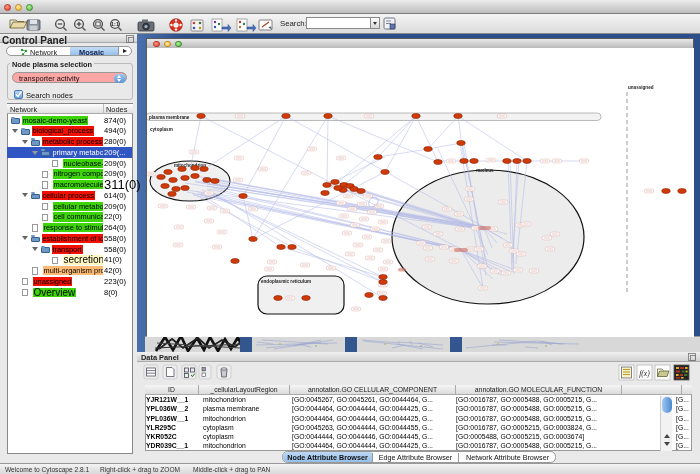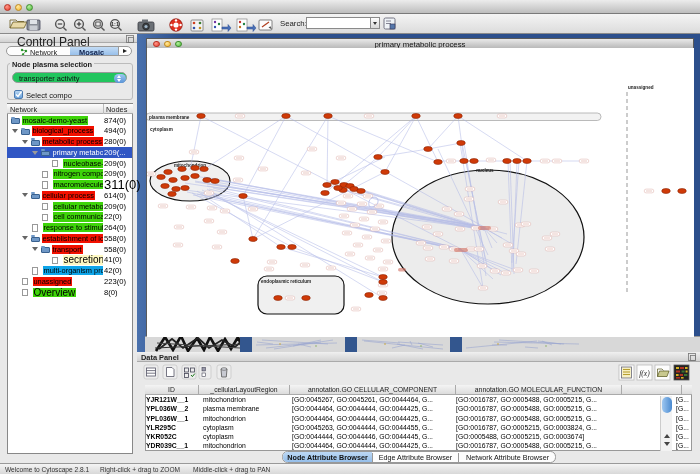--- a/index.html
+++ b/index.html
@@ -138,21 +138,20 @@
   </svg>
 <div class="abs" style="left:240px;top:337px;width:12px;height:15px;background:#33568e"></div>
 <div class="abs" style="left:345px;top:337px;width:12px;height:15px;background:#33568e"></div>
 <div class="abs" style="left:450px;top:337px;width:12px;height:15px;background:#33568e"></div>
 
 <div class="abs" style="left:146px;top:37.5px;width:548px;height:298.5px;border:1px solid #5a5a5a;background:#fff">
   <div class="abs" style="left:0;top:0;width:546px;height:10.5px;background:linear-gradient(#e9e9e9,#b9b9b9);border-bottom:1px solid #8a8a8a">
     <div class="abs" style="left:6px;top:2px;width:6.5px;height:6.5px;border-radius:50%;background:radial-gradient(circle at 35% 30%,#ff9a8a,#e83b2d);border:0.5px solid #b83225"></div>
     <div class="abs" style="left:17px;top:2px;width:6.5px;height:6.5px;border-radius:50%;background:radial-gradient(circle at 35% 30%,#ffe9a0,#f5b630);border:0.5px solid #c08a1e"></div>
     <div class="abs" style="left:28px;top:2px;width:6.5px;height:6.5px;border-radius:50%;background:radial-gradient(circle at 35% 30%,#b6f0a0,#4fb83a);border:0.5px solid #3f8f2e"></div>
-    <div class="abs" style="left:0;top:1px;width:546px;text-align:center;font-size:7.8px;color:#111">primary metabolic process</div>
   </div>
 </div>
 <svg width="547" height="289" viewBox="0 0 547 289" style="position:absolute;left:147px;top:48px;background:#fff">
     <rect x="-1" y="65" width="455" height="7.5" rx="3.7" fill="#f2f2f2" stroke="#aaa" stroke-width="0.8"></rect>
     <text x="2" y="70.5" font-size="4.6" font-weight="bold" fill="#222">plasma membrane</text>
     <text x="3" y="83" font-size="4.6" font-weight="bold" fill="#222">cytoplasm</text>
     <ellipse cx="43" cy="133" rx="40" ry="20" fill="#f0f0f0" stroke="#111" stroke-width="1.1"></ellipse>
     <text x="43" y="119" font-size="4.6" font-weight="bold" fill="#222" text-anchor="middle">mitochondrion</text>
     <ellipse cx="341" cy="189" rx="96" ry="67" fill="#ececec" stroke="#111" stroke-width="1.2"></ellipse>
     <text x="338" y="124" font-size="4.6" font-weight="bold" fill="#222" text-anchor="middle">nucleus</text>
@@ -659,21 +658,21 @@
       <ellipse cx="519" cy="143" rx="4.2" ry="2.4"></ellipse>
       <ellipse cx="535" cy="143" rx="4.2" ry="2.4"></ellipse>
       <ellipse cx="131" cy="250" rx="4.2" ry="2.4"></ellipse>
       <ellipse cx="159" cy="250" rx="4.2" ry="2.4"></ellipse>
     </g>
     <path d="M222 158 C 220 148, 232 146, 231 154 C 230.5 158, 225 160, 222 158" fill="none" stroke="#aab1e4" stroke-width="0.7"></path>
   </svg>
 
 <div class="abs" style="left:0;top:34px;width:137px;height:429px;background:#e9e9e9">
   <div class="abs" style="left:0;top:0;width:137px;height:9px;background:linear-gradient(#f0f0f0,#d2d2d2);border-bottom:1px solid #aaa">
-    <div class="abs" style="left:17px;top:0.5px;font-size:12px;font-weight:normal;color:#222">Control Panel</div>
+    <div class="abs" style="left:2px;top:0.5px;font-size:10px;font-weight:bold;color:#222">Control Panel</div>
     <svg width="8" height="8" viewBox="0 0 8 8" style="position:absolute;left:126px;top:0.5px">
         <rect x="0.5" y="0.5" width="7" height="7" fill="none" stroke="#777" stroke-width="0.8"></rect>
         <rect x="2.5" y="2.5" width="5" height="5" fill="none" stroke="#777" stroke-width="0.8"></rect>
       </svg>
   </div>
 
   <div class="abs" style="left:6px;top:12px;width:126px;height:9.5px;background:#fdfdfd;border:1px solid #999;border-radius:5px;overflow:hidden">
     <div class="abs" style="left:63px;top:0;width:48px;height:9.5px;background:linear-gradient(#c3dcf5,#8db9e8)"></div>
     <div class="abs" style="left:111px;top:0;width:15px;height:9.5px;border-left:1px solid #999"></div>
     <svg width="8" height="8" viewBox="0 0 8 8" style="position:absolute;left:13px;top:1px">
@@ -683,33 +682,33 @@
       <line x1="2" y1="2" x2="6" y2="3" stroke="#207020" stroke-width="0.6"></line>
         <line x1="6" y1="3" x2="3" y2="6.4" stroke="#207020" stroke-width="0.6"></line>
     </svg>
     <div class="abs" style="left:23px;top:1px;font-size:7.4px;color:#222">Network</div>
     <div class="abs" style="left:72px;top:1px;font-size:7.4px;font-weight:bold;color:#10204a">Mosaic</div>
     <div class="abs" style="left:116px;top:2.2px;width:0;height:0;border-top:2.8px solid transparent;border-bottom:2.8px solid transparent;border-left:4px solid #222"></div>
   </div>
 
   <div class="abs" style="left:7px;top:29px;width:126px;height:37px;border:1px solid #bbb;border-radius:3px"></div>
   <div class="abs" style="left:10px;top:25.5px;background:#e9e9e9;padding:0 2px;font-size:7.4px;font-weight:bold;color:#222">Node plasma selection</div>
-  <div class="abs" style="left:12px;top:38px;width:115px;height:11px;background:#22c55e;border:1px solid #999;border-radius:5.5px">
+  <div class="abs" style="left:12px;top:38px;width:115px;height:11px;background:#fca5a5;border:1px solid #999;border-radius:5.5px">
     <div class="abs" style="left:6px;top:1px;font-size:7.4px;color:#111">transporter activity</div>
     <div class="abs" style="left:101px;top:0.5px;width:12px;height:9px;background:linear-gradient(#9ec7f0,#5a95d8);border-radius:4.5px">
       <div class="abs" style="left:3.2px;top:1.2px;width:0;height:0;border-left:2.6px solid transparent;border-right:2.6px solid transparent;border-bottom:3px solid #fff"></div>
       <div class="abs" style="left:3.2px;top:5px;width:0;height:0;border-left:2.6px solid transparent;border-right:2.6px solid transparent;border-top:3px solid #fff"></div>
     </div>
   </div>
   <div class="abs" style="left:14px;top:56px;width:8.5px;height:8.5px;background:linear-gradient(#b8d6f2,#6aa2dc);border:1px solid #4a7ab0;border-radius:2px">
     <svg width="9" height="9" viewBox="0 0 9 9" style="position:absolute;left:-1px;top:-1.5px">
         <path d="M2 4.5 L4 6.5 L7.5 1.5" fill="none" stroke="#fff" stroke-width="1.4"></path>
       </svg>
   </div>
-  <div class="abs" style="left:26px;top:56.5px;font-size:7.6px;color:#111">Select compo</div>
+  <div class="abs" style="left:26px;top:56.5px;font-size:7.6px;color:#111">Search nodes</div>
 
   <div class="abs" style="left:6.5px;top:69px;width:126.5px;height:351px;background:#fff;border:1px solid #888"></div>
   <div class="abs" style="left:7px;top:69.5px;width:125.5px;height:10.5px;background:linear-gradient(#fdfdfd,#e0e0e0);border-bottom:1px solid #aaa">
     <div class="abs" style="left:3px;top:1px;font-size:7.4px;color:#222">Network</div>
     <div class="abs" style="left:99px;top:1px;font-size:7.4px;color:#222">Nodes</div>
     <div class="abs" style="left:96px;top:0;width:1px;height:10.5px;background:#bbb"></div>
   </div>
 </div>
 <div class="abs" style="left:0;top:34px;width:137px;height:429px;pointer-events:none">
 <div style="position:absolute;left:11px;top:84.4px;width:8.5px;height:5.8px;background:#6e97c6;border:0.5px solid #39618f;border-radius:1px"></div>
@@ -762,21 +761,21 @@
     <div style="position:absolute;left:104px;top:199.8px;font-size:7.6px;line-height:9.4px;color:#000">558(0)</div>
     <div style="position:absolute;left:32px;top:213.2px;width:0;height:0;border-left:3.2px solid transparent;border-right:3.2px solid transparent;border-top:4.2px solid #666"></div>
     <div style="position:absolute;left:41px;top:213.4px;width:8.5px;height:5.8px;background:#6e97c6;border:0.5px solid #39618f;border-radius:1px"></div>
     <div style="position:absolute;left:41px;top:211.9px;width:4px;height:2px;background:#6e97c6;border-radius:1px"></div>
     <div style="position:absolute;left:51.5px;top:210.6px;height:9.4px;line-height:9.4px;font-size:7.4px;padding:0 1px;white-space:nowrap;overflow:hidden;max-width:51.5px;background:#f21000;color:#000">transport</div>
     <div style="position:absolute;left:104px;top:210.6px;font-size:7.6px;line-height:9.4px;color:#000">558(0)</div>
     <div style="position:absolute;left:52px;top:222.6px;width:6px;height:7.4px;background:#fff;border:0.6px solid #999"></div>
     <div style="position:absolute;left:62.5px;top:221.3px;height:9.4px;line-height:9.4px;font-size:10px;padding:0 1px;white-space:nowrap;overflow:hidden;max-width:40.5px;background:#fef9c3;color:#000">secretion</div>
     <div style="position:absolute;left:104px;top:221.3px;font-size:7.6px;line-height:9.4px;color:#000">41(0)</div>
     <div style="position:absolute;left:32px;top:233.3px;width:6px;height:7.4px;background:#fff;border:0.6px solid #999"></div>
-    <div style="position:absolute;left:42.5px;top:232.1px;height:9.4px;line-height:9.4px;font-size:7.4px;padding:0 1px;white-space:nowrap;overflow:hidden;max-width:60.5px;background:#0ea5e9;color:#000">multi-organism pro</div>
+    <div style="position:absolute;left:42.5px;top:232.1px;height:9.4px;line-height:9.4px;font-size:7.4px;padding:0 1px;white-space:nowrap;overflow:hidden;max-width:60.5px;background:#fdba74;color:#000">multi-organism pro</div>
     <div style="position:absolute;left:104px;top:232.1px;font-size:7.6px;line-height:9.4px;color:#000">42(0)</div>
     <div style="position:absolute;left:22px;top:244.1px;width:6px;height:7.4px;background:#fff;border:0.6px solid #999"></div>
     <div style="position:absolute;left:32.5px;top:242.8px;height:9.4px;line-height:9.4px;font-size:7.4px;padding:0 1px;white-space:nowrap;overflow:hidden;max-width:70.5px;background:#f21000;color:#000">unassigned</div>
     <div style="position:absolute;left:104px;top:242.8px;font-size:7.6px;line-height:9.4px;color:#000">223(0)</div>
     <div style="position:absolute;left:22px;top:254.8px;width:6px;height:7.4px;background:#fff;border:0.6px solid #999"></div>
     <div style="position:absolute;left:32.5px;top:253.6px;height:9.4px;line-height:9.4px;font-size:10px;padding:0 1px;white-space:nowrap;overflow:hidden;max-width:70.5px;background:#3ed40a;color:#000">Overview</div>
     <div style="position:absolute;left:104px;top:253.6px;font-size:7.6px;line-height:9.4px;color:#000">8(0)</div>
 </div>
 
 <div class="abs" style="left:137px;top:352px;width:563px;height:111px;background:#e9e9e9">

